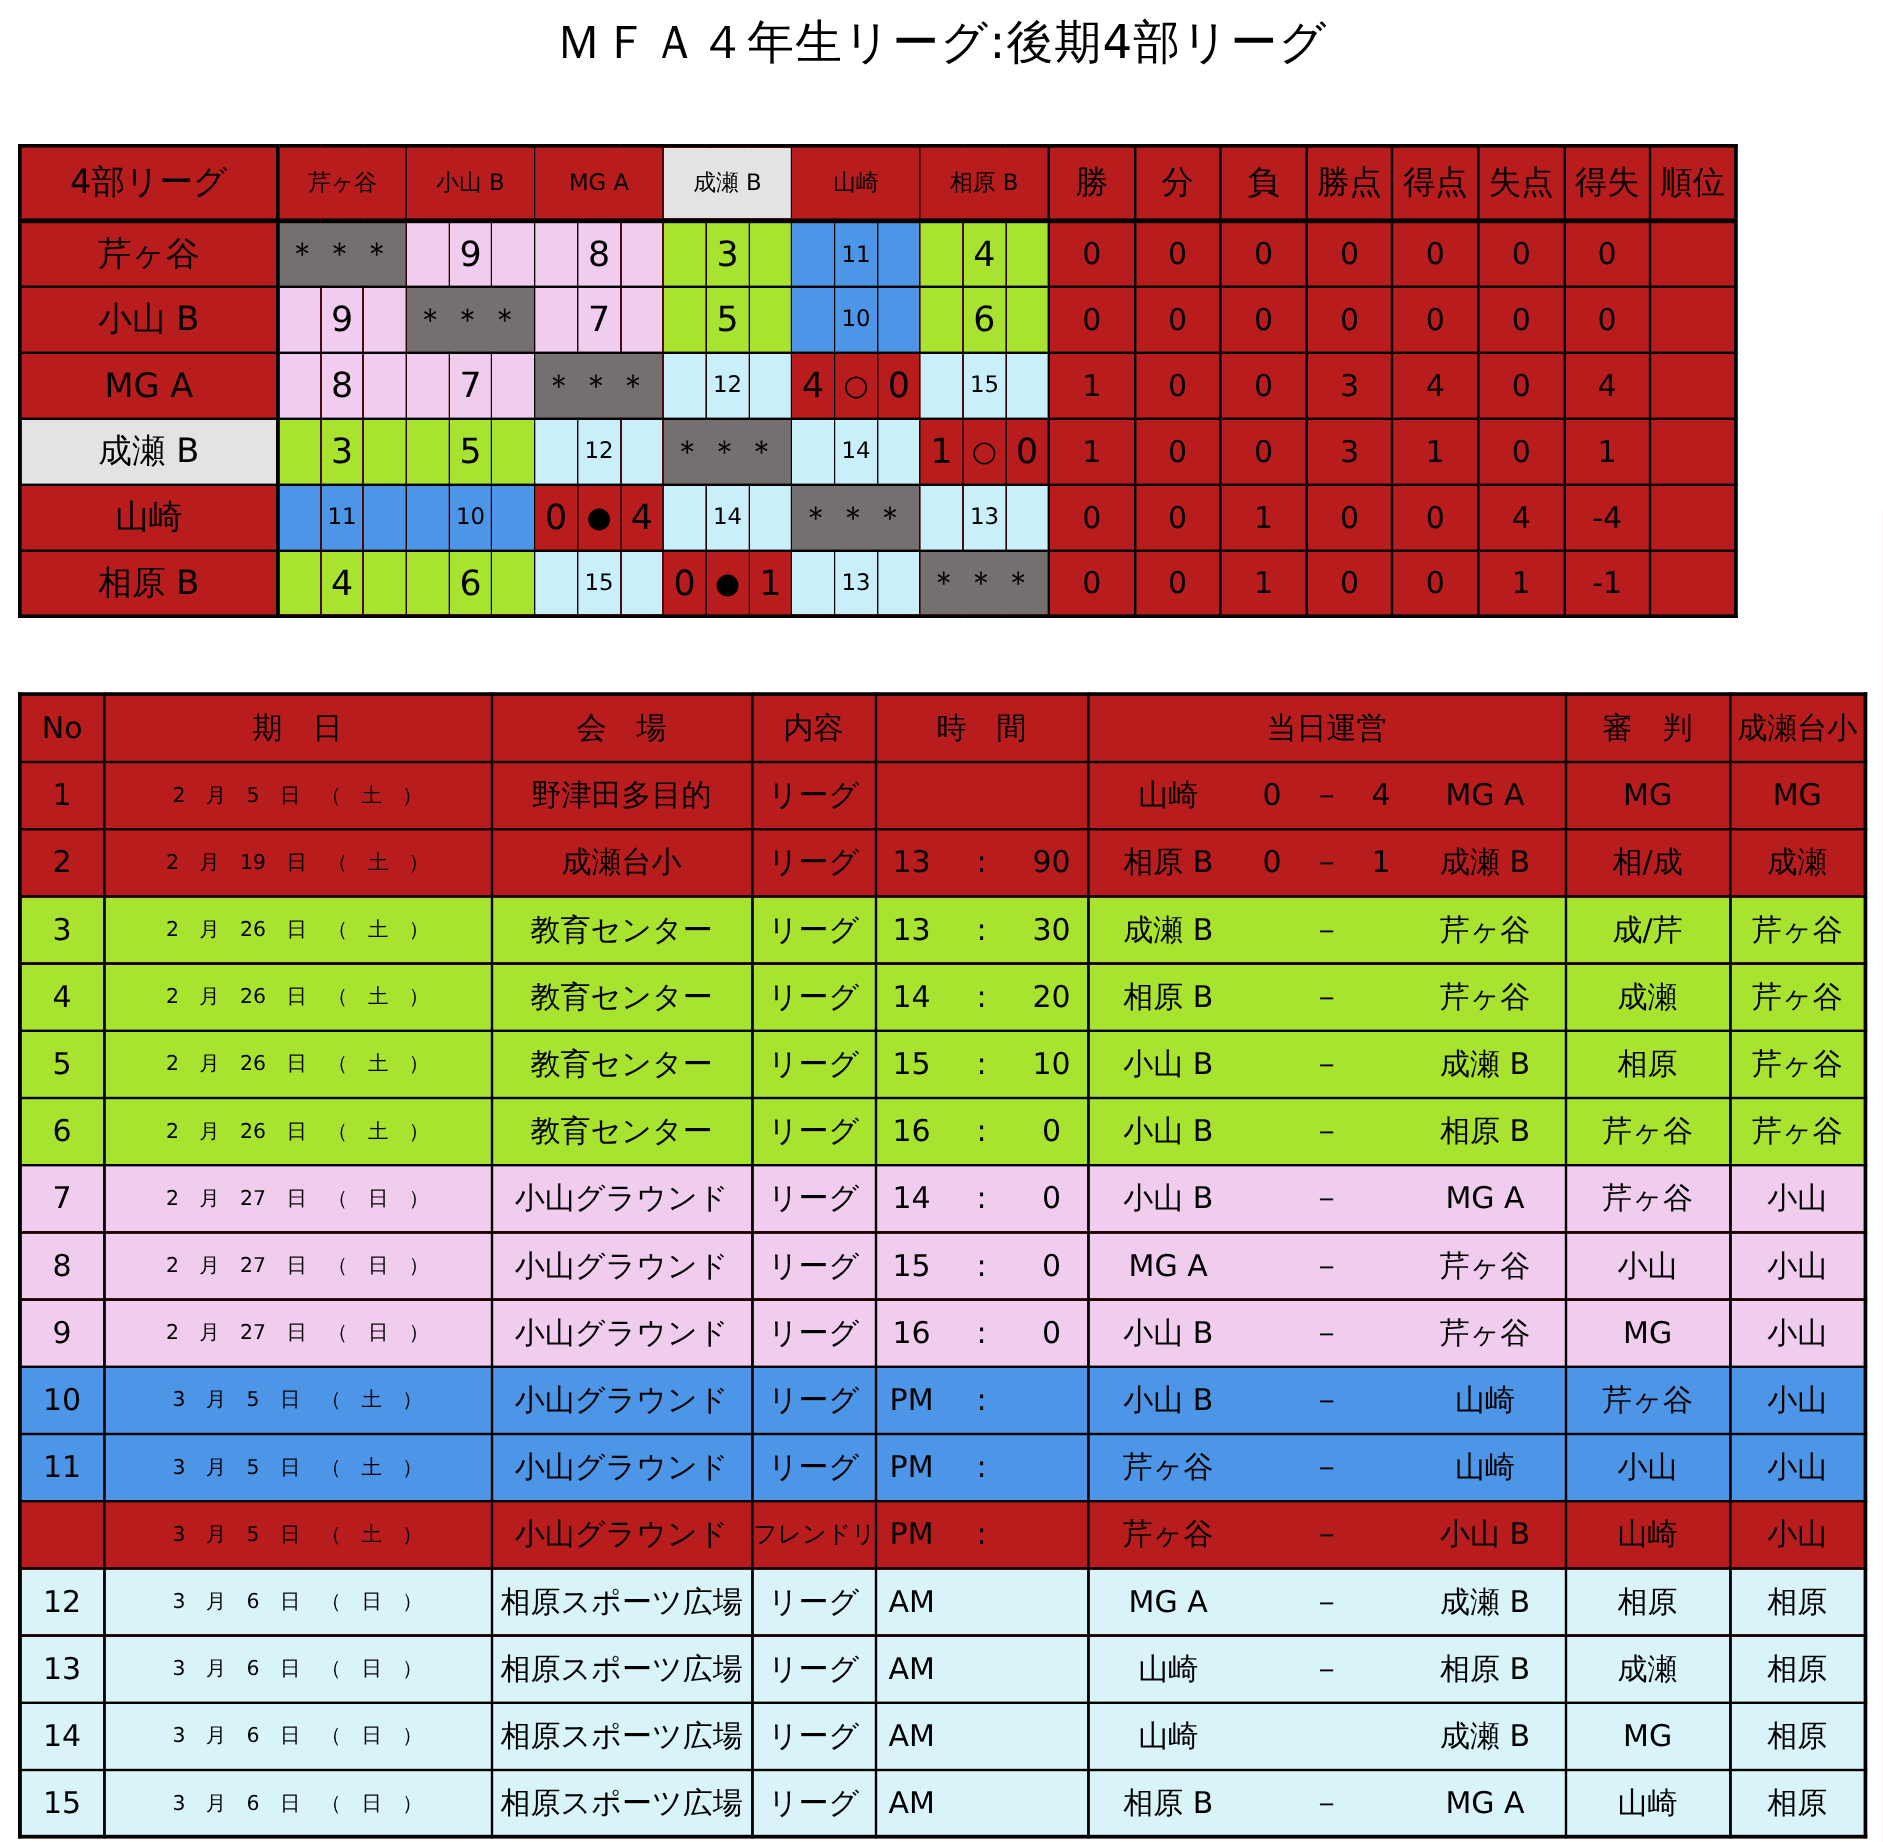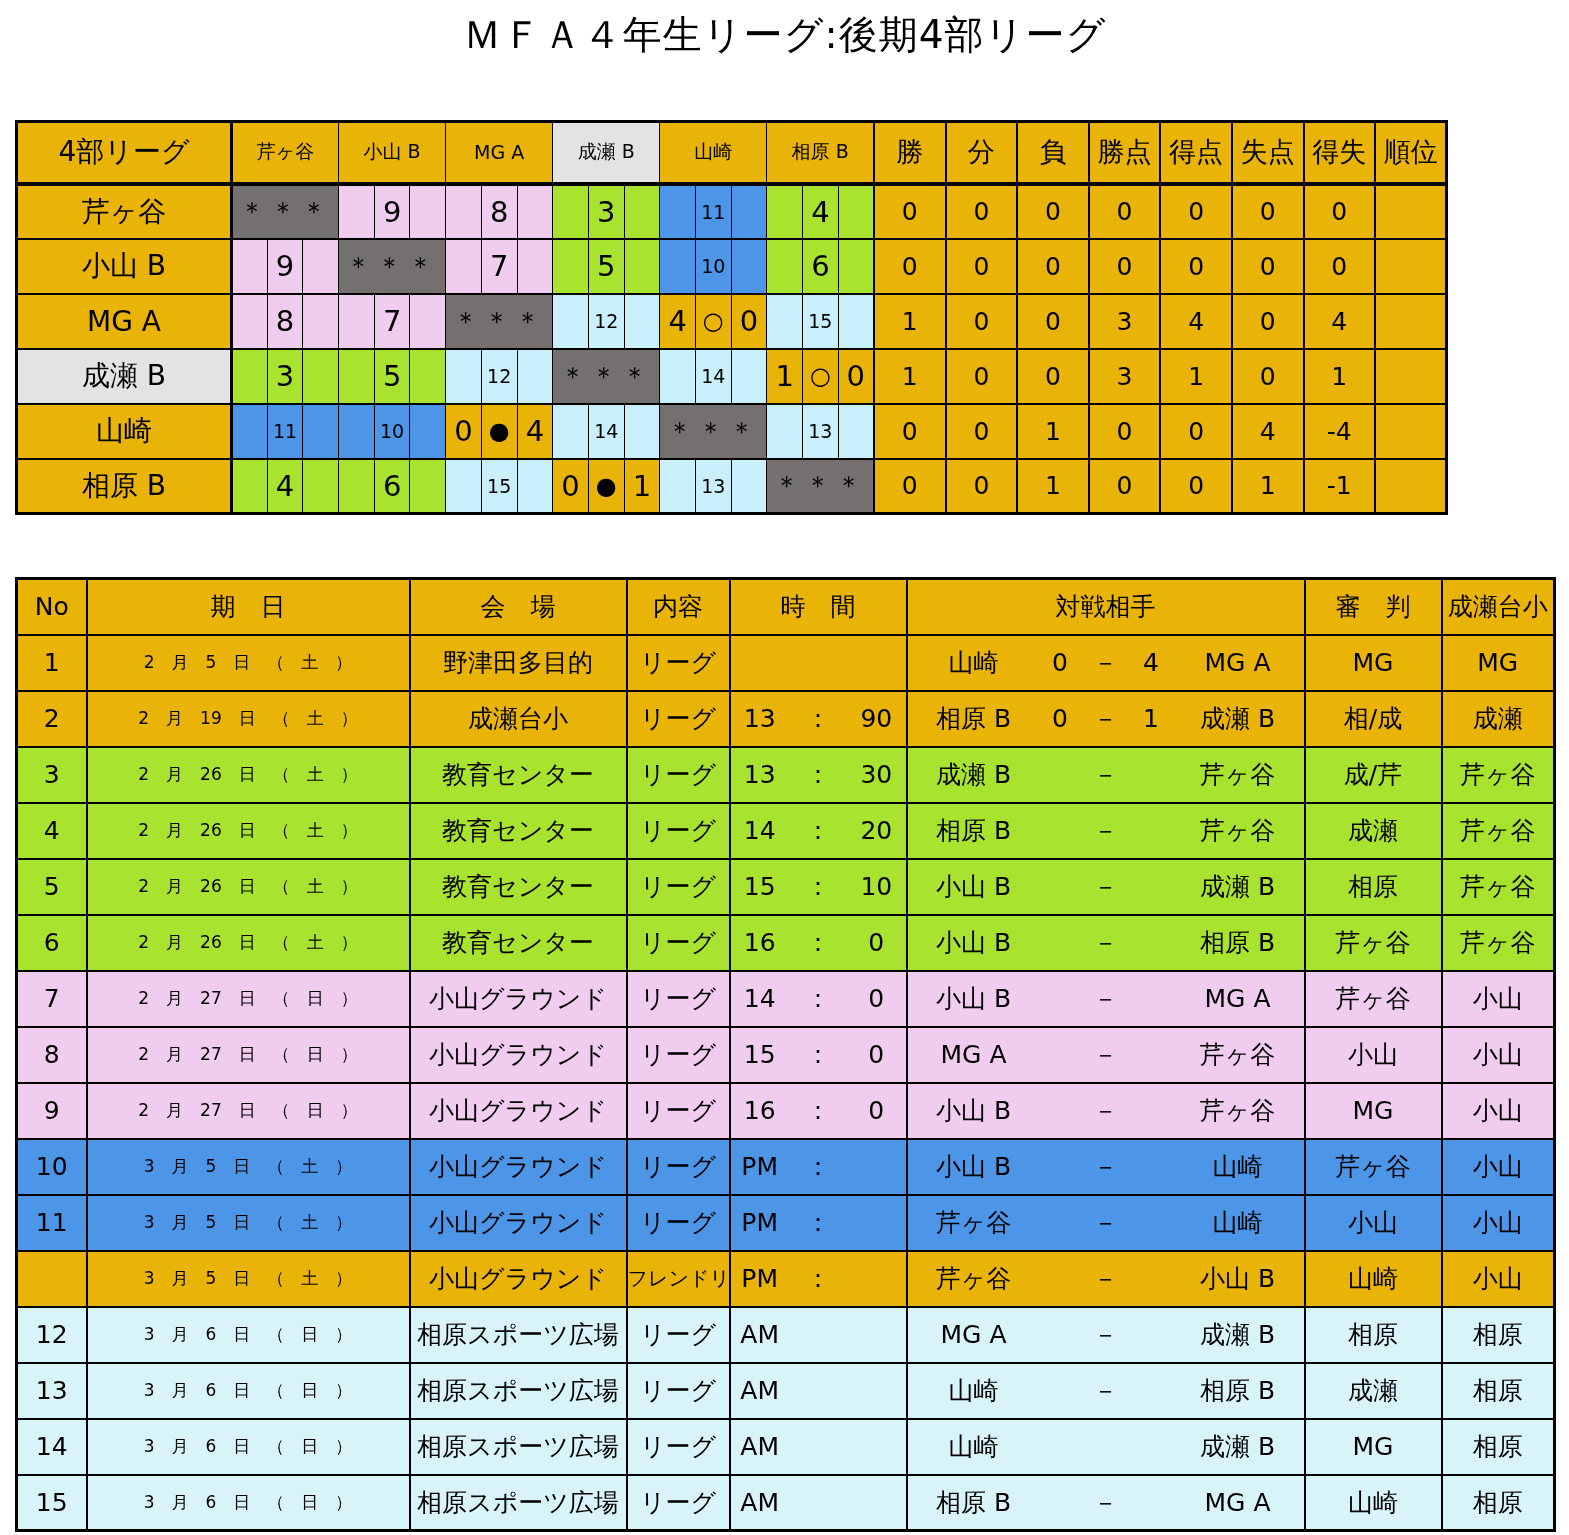--- a/index.html
+++ b/index.html
@@ -1,20 +1,20 @@
 <!DOCTYPE html>
 <html><head>
 <meta charset="utf-8">
 <style>
   html,body { margin:0; padding:0; background:#fff; }
   body { width:1569px; height:1535px; font-family:"DejaVu Sans","Liberation Sans",sans-serif; color:#000; }
   .page { position:relative; width:1569px; height:1535px; overflow:hidden; }
   .title { position:absolute; top:8px; left:0; width:100%; text-align:center; font-size:39px; font-weight:500; letter-spacing:1px; white-space:nowrap; }
 
-  table { border-collapse:collapse; table-layout:fixed; position:absolute; background:#eab308; }
+  table { border-collapse:collapse; table-layout:fixed; position:absolute; background:#b91c1c; }
 
   
   .t1 { left:15px; top:120px; width:1428px; border:3px solid #000; }
   .t1 td, .t1 th { border:1px solid #000; padding:0; text-align:center; vertical-align:middle; overflow:hidden; white-space:nowrap; font-weight:normal; }
   .t1 thead tr { height:62px; border-bottom:4px solid #000; }
   .t1 tbody tr { height:55px; border-top:2px solid #000; }
   .t1 .corner { font-size:28px; }
   .t1 .lbl { font-size:28px; border-right:3px solid #000; }
   .t1 .teamh { font-size:19px; }
   .t1 .sth { font-size:27px; border-left:2px solid #000; border-right:2px solid #000; }
@@ -253,21 +253,21 @@
         <col style="width:137px">
         <col style="width:113px">
     </colgroup>
     <thead>
       <tr>
         <th class="hd">No</th>
         <th class="hd">期　日</th>
         <th class="hd">会　場</th>
         <th class="hd">内容</th>
         <th class="hd">時　間</th>
-        <th class="hd">対戦相手</th>
+        <th class="hd">当日運営</th>
         <th class="hd">審　判</th>
         <th class="hd">成瀬台小</th>
       </tr>
     </thead>
     <tbody>
       <tr>
         <td>1</td>
         <td class="date">2　月　5　日　（　土　）</td>
         <td>野津田多目的</td>
         <td>リーグ</td>

